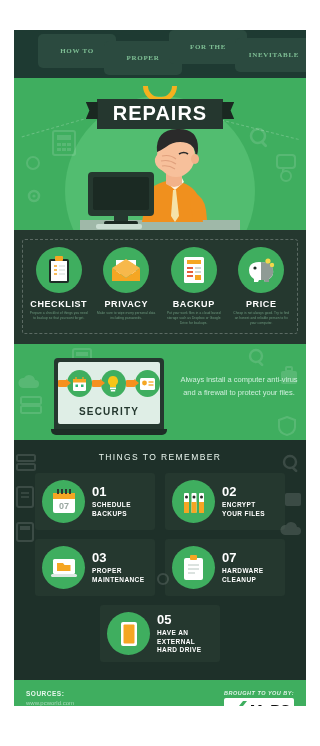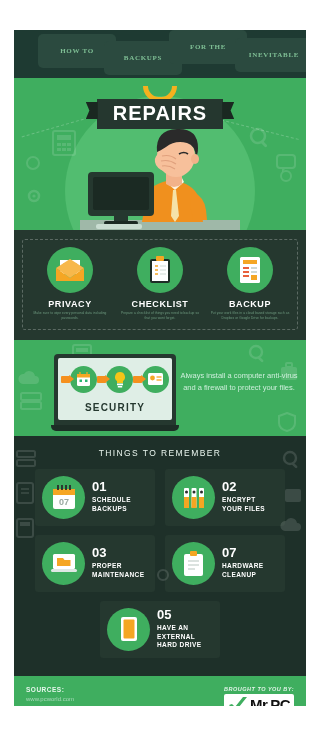--- a/index.html
+++ b/index.html
@@ -70,21 +70,21 @@
     width: 46px; height: 46px; border-radius: 50%;
     background: #3fae5f; margin: 0 auto 6px;
     position: relative; overflow: hidden;
     display: flex; align-items: center; justify-content: center;
   }
   .card-title { color: #fff; font-size: 9px; font-weight: bold; letter-spacing: .6px; margin-bottom: 2px; }
   .card-desc { color: #6f9b80; font-size: 3.2px; line-height: 1.5; letter-spacing: .1px; padding: 0 2px; }
 
   
   .security { position: relative; height: 96px; background: #3fae5f; overflow: hidden; }
-  .laptop { position: absolute; left: 40px; top: 14px; width: 122px; }
+  .laptop { position: absolute; left: 40px; top: 14px; width: 110px; }
   .lap-screen { background: #25382f; border-radius: 4px 4px 0 0; padding: 4px 4px 5px; }
   .lap-inner { background: #dfeee6; border-radius: 2px; height: 62px; position: relative; }
   .steps { display: flex; align-items: center; justify-content: center; gap: 0; padding-top: 8px; }
   .step { width: 27px; height: 27px; border-radius: 50%; background: #3fae5f; display: flex; align-items: center; justify-content: center; }
   .arrowbit { width: 9px; height: 7px; background: #f5901e; border-radius: 1px; position: relative; }
   .arrowbit:after { content:""; position:absolute; right:-4px; top:-1px; border-left:5px solid #f5901e; border-top:4.5px solid transparent; border-bottom:4.5px solid transparent; }
   .lap-label { position: absolute; left: 0; right: 0; bottom: 7px; text-align: center; color: #25382f; font-size: 10px; font-weight: bold; letter-spacing: 1.2px; }
   .lap-base { height: 6px; background: #1d2d26; border-radius: 0 0 5px 5px; margin: 0 -3px; }
   .sec-text { position: absolute; right: 8px; top: 30px; width: 118px; text-align: center; color: #cdeedb; font-size: 7.5px; line-height: 1.65; }
 
@@ -115,21 +115,21 @@
 
 <div class="page">
  <div class="sheet">
 
   <div class="header">
     <div class="tabrow">
       <div class="tab t0">
             <span>HOW TO</span>
           </div>
       <div class="tab t1">
-            <span>BACKUPS</span>
+            <span>PROPER</span>
           </div>
       <div class="tab t2">
             <span>FOR THE</span>
           </div>
       <div class="tab t3">
             <span>INEVITABLE</span>
           </div>
     </div>
   </div>
 
@@ -205,55 +205,55 @@
 
       <rect x="16" y="104" width="46" height="5" rx="2" fill="#c9ddd1"></rect>
     </svg>
   </div>
 
   <div class="cards">
     <div class="cards-inner">
 
       <div class="card">
         <div class="card-circle">
-          <svg width="30" height="24" viewBox="0 0 30 24">
-            <rect x="5" y="2" width="20" height="14" fill="#fff"></rect>
-            <g stroke="#d9a46b" stroke-width="1">
-                  <path d="M8 6h14"></path>
-                  <path d="M8 9h14"></path>
-                  <path d="M8 12h9"></path>
-                </g>
-            <path d="M1 10 L15 20 L29 10 L29 23 L1 23 Z" fill="#f5a623"></path>
-            <path d="M1 10 L15 20 L29 10 L15 1 Z" fill="#f7b84b"></path>
-          </svg>
-        </div>
-        <div class="card-title">PRIVACY</div>
-        <div class="card-desc">Make sure to wipe every personal data including passwords.</div>
-      </div>
-
-      <div class="card">
-        <div class="card-circle">
           <svg width="22" height="28" viewBox="0 0 22 28">
             <rect x="1" y="3" width="20" height="24" rx="2" fill="#1e2d26"></rect>
             <rect x="3" y="5" width="16" height="20" fill="#fff"></rect>
             <rect x="7" y="0" width="8" height="5" rx="1" fill="#f5a623"></rect>
             <g stroke="#f5a623" stroke-width="1.4">
                   <path d="M6 10h3"></path>
                   <path d="M6 14h3"></path>
                   <path d="M6 18h3"></path>
                 </g>
             <g stroke="#cfd9d4" stroke-width="1.2">
                   <path d="M11 10h6"></path>
                   <path d="M11 14h6"></path>
                   <path d="M11 18h6"></path>
                 </g>
           </svg>
         </div>
         <div class="card-title">CHECKLIST</div>
         <div class="card-desc">Prepare a checklist of things you need to backup so that you wont forget.</div>
+      </div>
+
+      <div class="card">
+        <div class="card-circle">
+          <svg width="30" height="24" viewBox="0 0 30 24">
+            <rect x="5" y="2" width="20" height="14" fill="#fff"></rect>
+            <g stroke="#d9a46b" stroke-width="1">
+                  <path d="M8 6h14"></path>
+                  <path d="M8 9h14"></path>
+                  <path d="M8 12h9"></path>
+                </g>
+            <path d="M1 10 L15 20 L29 10 L29 23 L1 23 Z" fill="#f5a623"></path>
+            <path d="M1 10 L15 20 L29 10 L15 1 Z" fill="#f7b84b"></path>
+          </svg>
+        </div>
+        <div class="card-title">PRIVACY</div>
+        <div class="card-desc">Make sure to wipe every personal data including passwords.</div>
       </div>
 
       <div class="card">
         <div class="card-circle">
           <svg width="24" height="28" viewBox="0 0 24 28">
             <rect x="2" y="1" width="20" height="26" rx="1.5" fill="#fff"></rect>
             <rect x="5" y="4" width="14" height="4" fill="#f5a623"></rect>
             <g fill="#e8603c">
                   <rect x="5" y="11" width="6" height="2"></rect>
                   <rect x="5" y="15" width="6" height="2"></rect>
@@ -263,20 +263,33 @@
                   <rect x="13" y="11" width="6" height="2"></rect>
                   <rect x="13" y="15" width="6" height="2"></rect>
                 </g>
             <rect x="13" y="19" width="6" height="5" fill="#f5a623"></rect>
           </svg>
         </div>
         <div class="card-title">BACKUP</div>
         <div class="card-desc">Put your work files in a cloud based storage such as Dropbox or Google Drive for backups.</div>
       </div>
 
+      <div class="card">
+        <div class="card-circle">
+          <svg width="32" height="26" viewBox="0 0 32 26">
+            <path d="M4 13 q0 -8 10 -8 q12 0 14 8 q1 6 -4 9 l0 3 h-4 l-1 -2 h-5 l-1 2 h-4 l0 -3 q-5 -3 -5 -9 Z" fill="#fff"></path>
+            <path d="M16 5 q12 0 12 8 q1 6 -4 9 l0 3 h-4 l-1 -2 h-3 Z" fill="#8f9b95"></path>
+            <circle cx="10" cy="11" r="1.6" fill="#1e2d26"></circle>
+            <circle cx="23" cy="4" r="2.6" fill="#f5d84b"></circle>
+            <circle cx="27" cy="8" r="2.2" fill="#f5d84b"></circle>
+          </svg>
+        </div>
+        <div class="card-title">PRICE</div>
+        <div class="card-desc">Cheap is not always good. Try to find an honest and reliable person to fix your computer.</div>
+      </div>
 
     </div>
   </div>
 
   <div class="security">
     <svg class="ghost" style="left:4px;top:28px;" width="22" height="20" viewBox="0 0 22 20">
       <path d="M5 16 a5 5 0 0 1 1 -10 a6 6 0 0 1 11 2 a4 4 0 0 1 0 8 Z" fill="#fff"></path>
     </svg>
     <svg class="ghost" style="left:58px;top:4px;" width="20" height="24" viewBox="0 0 20 24">
       <rect x="1" y="1" width="18" height="22" rx="2" fill="none" stroke="#fff" stroke-width="2"></rect>

